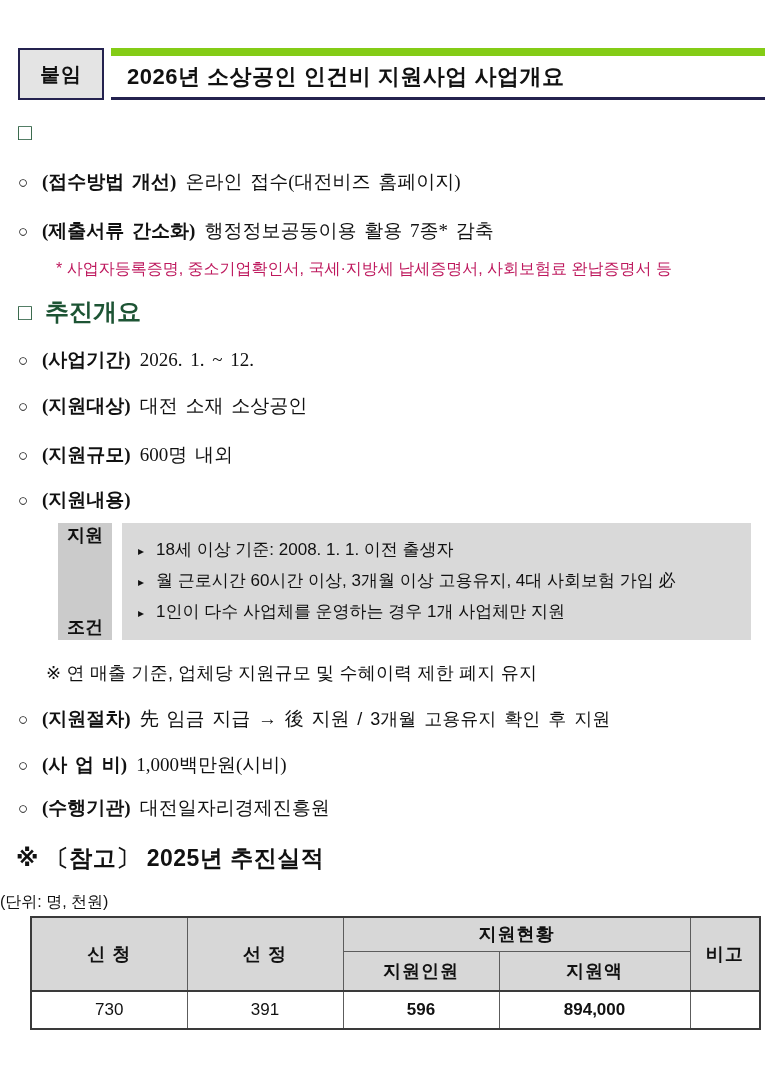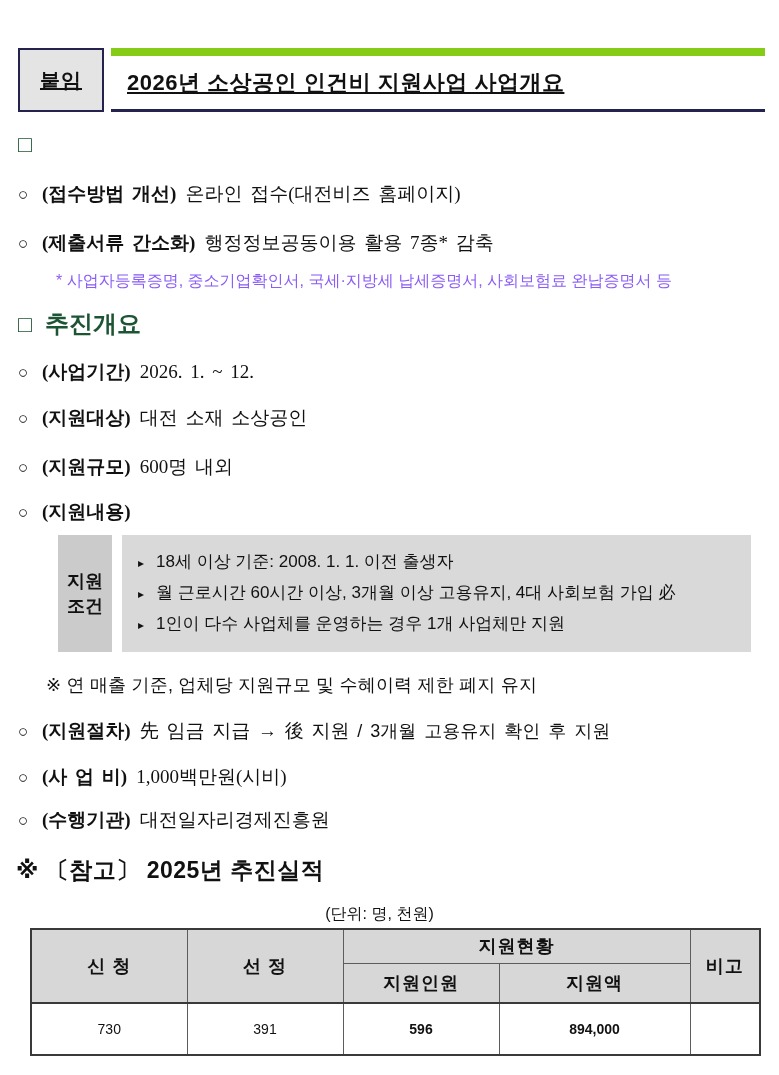--- a/index.html
+++ b/index.html
@@ -3,71 +3,71 @@
 <meta charset="utf-8">
 <style>
   * { margin:0; padding:0; box-sizing:border-box; }
   html,body { background:#ffffff; }
   body { width:779px; height:1075px; overflow:hidden; color:#111; }
   .serif { font-family:"Liberation Serif","DejaVu Serif",serif; }
   .gothic { font-family:"Liberation Sans","DejaVu Sans",sans-serif; }
   .page { position:relative; width:779px; height:1075px; background:#fff; }
 
   
-  .header-bar { display:flex; align-items:stretch; margin:48px 14px 0 18px; height:64px;text-decoration:underline; }
+  .header-bar { display:flex; align-items:stretch; margin:48px 14px 0 18px; height:52px; }
   .badge { width:86px; background:#e4e4e4; border:2px solid #24224f; display:flex; align-items:center; justify-content:center; font-weight:bold; font-size:20px; letter-spacing:1px; }
   .title-band { flex:1; margin-left:7px; border-top:8px solid #84cc16; border-bottom:3px solid #24224f; display:flex; align-items:center; padding-left:16px; }
   .doc-title { font-weight:bold; font-size:22px; letter-spacing:0.5px; }
 
   
   .sec-title { margin-left:18px; color:#1d5434; font-weight:bold; font-size:24px; display:flex; align-items:center; }
   .sec-title .sq { font-size:23px; margin-right:13px; font-weight:normal; }
   .sec1 { margin-top:19px; }
   .sec2 { margin-top:16px; }
 
   
   .item { display:flex; align-items:baseline; margin-left:18px; padding-right:12px; font-size:19px; line-height:28px; word-spacing:3px; }
   .item .marker { width:24px; flex:0 0 24px; font-size:17px; }
   .item .label { font-weight:bold; white-space:nowrap; margin-right:9px; }
   .item .text { flex:1; }
   .two-line { line-height:36px; }
 
   .mt-b1 { margin-top:22px; }
   .mt-b2 { margin-top:20px; }
-  .footnote { margin:12px 14px 0 56px; font-size:16px; line-height:22px; color:#8b5cf6; }
+  .footnote { margin:12px 14px 0 56px; font-size:16px; line-height:22px; color:#be185d; }
 
   .mt-i1 { margin-top:18px; }
   .mt-i2 { margin-top:17px; }
   .mt-i3 { margin-top:20px; }
   .mt-i4 { margin-top:16px; }
 
   
   .cond-box { margin:8px 0 0 58px; display:flex; }
-  .cond-label { width:54px; background:#cbcbcb; display:flex; flex-direction:column; align-items:center; justify-content:center; font-weight:bold; font-size:18px; line-height:25px; }
+  .cond-label { width:54px; background:#cbcbcb; display:flex; flex-direction:column; align-items:center; justify-content:space-between; font-weight:bold; font-size:18px; line-height:25px; }
   .cond-content { width:629px; margin-left:10px; background:#d9d9d9; padding:12px 8px 12px 16px; }
   .cond-bullet { display:flex; align-items:baseline; font-size:17px; line-height:30px; }
   .cond-bullet .tri { flex:0 0 18px; font-size:12px; }
 
   .note-line { margin:21px 14px 0 46px; font-size:18px; letter-spacing:0.2px; }
 
   .mt-p1 { margin-top:20px; }
   .mt-p2 { margin-top:17px; }
   .mt-p3 { margin-top:14px; }
   .sans-part { font-family:"Liberation Sans","DejaVu Sans",sans-serif; font-size:18px; }
 
   .ref-title { margin:20px 0 0 16px; font-weight:bold; font-size:23px; letter-spacing:0.5px; }
-  .unit-note { margin:18px 20px 0 0; text-align:center; font-size:16px; }
+  .unit-note { margin:18px 20px 0 0; text-align:left; font-size:16px; }
 
   
   .perf-table { margin:3px 0 0 30px; border-collapse:collapse; width:729px; table-layout:fixed; border:2px solid #3a3a3a; font-family:"Liberation Sans","DejaVu Sans",sans-serif; }
   .perf-table td { border:1px solid #5c5c5c; text-align:center; vertical-align:middle; }
   .perf-table tr.h td { background:#d7d7d7; font-weight:bold; font-size:18px; letter-spacing:1px; }
   .perf-table tr.h1 td { height:34px; }
   .perf-table tr.h2 td { height:40px; }
-  .perf-table tr.d td { height:52px; border-top:2px solid #3a3a3a; font-size:14px; background:#fff; }
+  .perf-table tr.d td { height:38px; border-top:2px solid #3a3a3a; font-size:17px; background:#fff; }
   .perf-table .bold { font-weight:bold; }
 </style>
 </head>
 <body>
 
 <div class="page">
 
   <div class="header-bar gothic">
     <div class="badge">
       <span>붙임</span>

